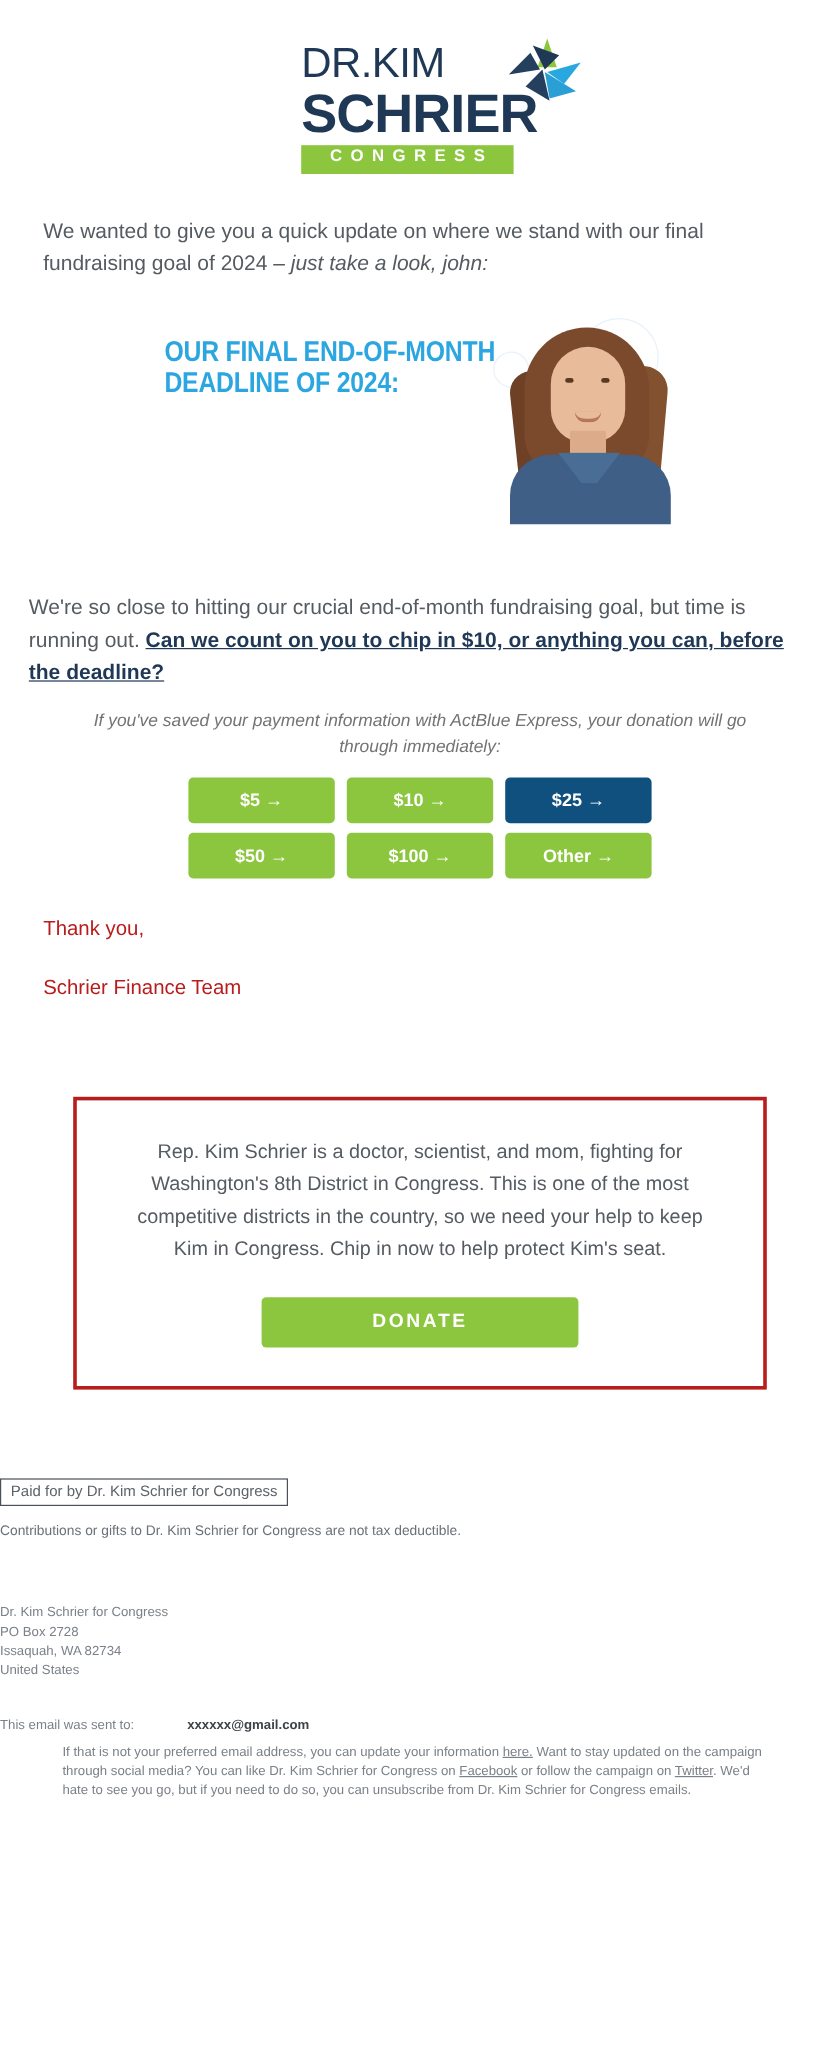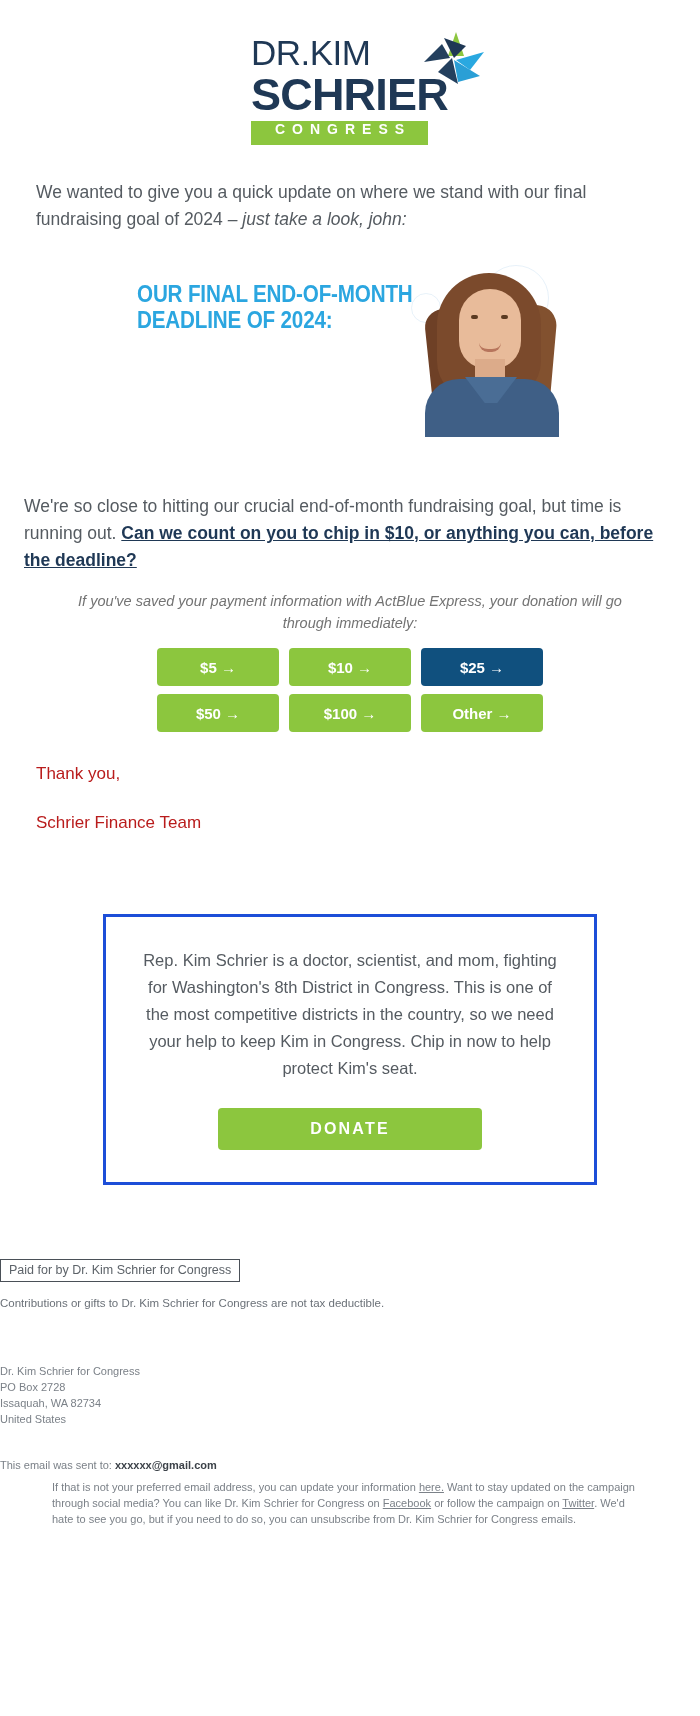--- a/index.html
+++ b/index.html
@@ -260,23 +260,23 @@
     text-decoration: none;
     cursor: pointer;
     border: none;
     font-family: "Liberation Sans", sans-serif;
   }
   .amt-btn.navy { background: #10507e; }
 
   
   .callout-wrap { padding: 78px 0 0 0; text-align: center; }
   .callout {
-    width: 494px;
+    width: 578px;
     margin: 0 auto;
-    border: 3px solid #1d4ed8;
+    border: 3px solid #b91c1c;
     padding: 30px 36px 32px 36px;
     text-align: center;
   }
   .callout p {
     margin: 0;
     font-size: 16.5px;
     line-height: 27px;
     color: #555b61;
   }
   .donate-btn {
@@ -315,21 +315,21 @@
     font-size: 11px;
     color: #7b8188;
     line-height: 16px;
   }
   .sent-to {
     margin-top: 30px;
     font-size: 11px;
     color: #7b8188;
     line-height: 16px;
   }
-  .sent-to b { color: #3c4249; }
+  .sent-to b { color: #3c4249; margin-left: 41px; }
   .legal {
     margin: 6px auto 0 auto;
     width: 596px;
     font-size: 11px;
     color: #7b8188;
     line-height: 16px;
   }
   .legal a, .ulink {
     color: #7b8188;
     text-decoration: underline;

